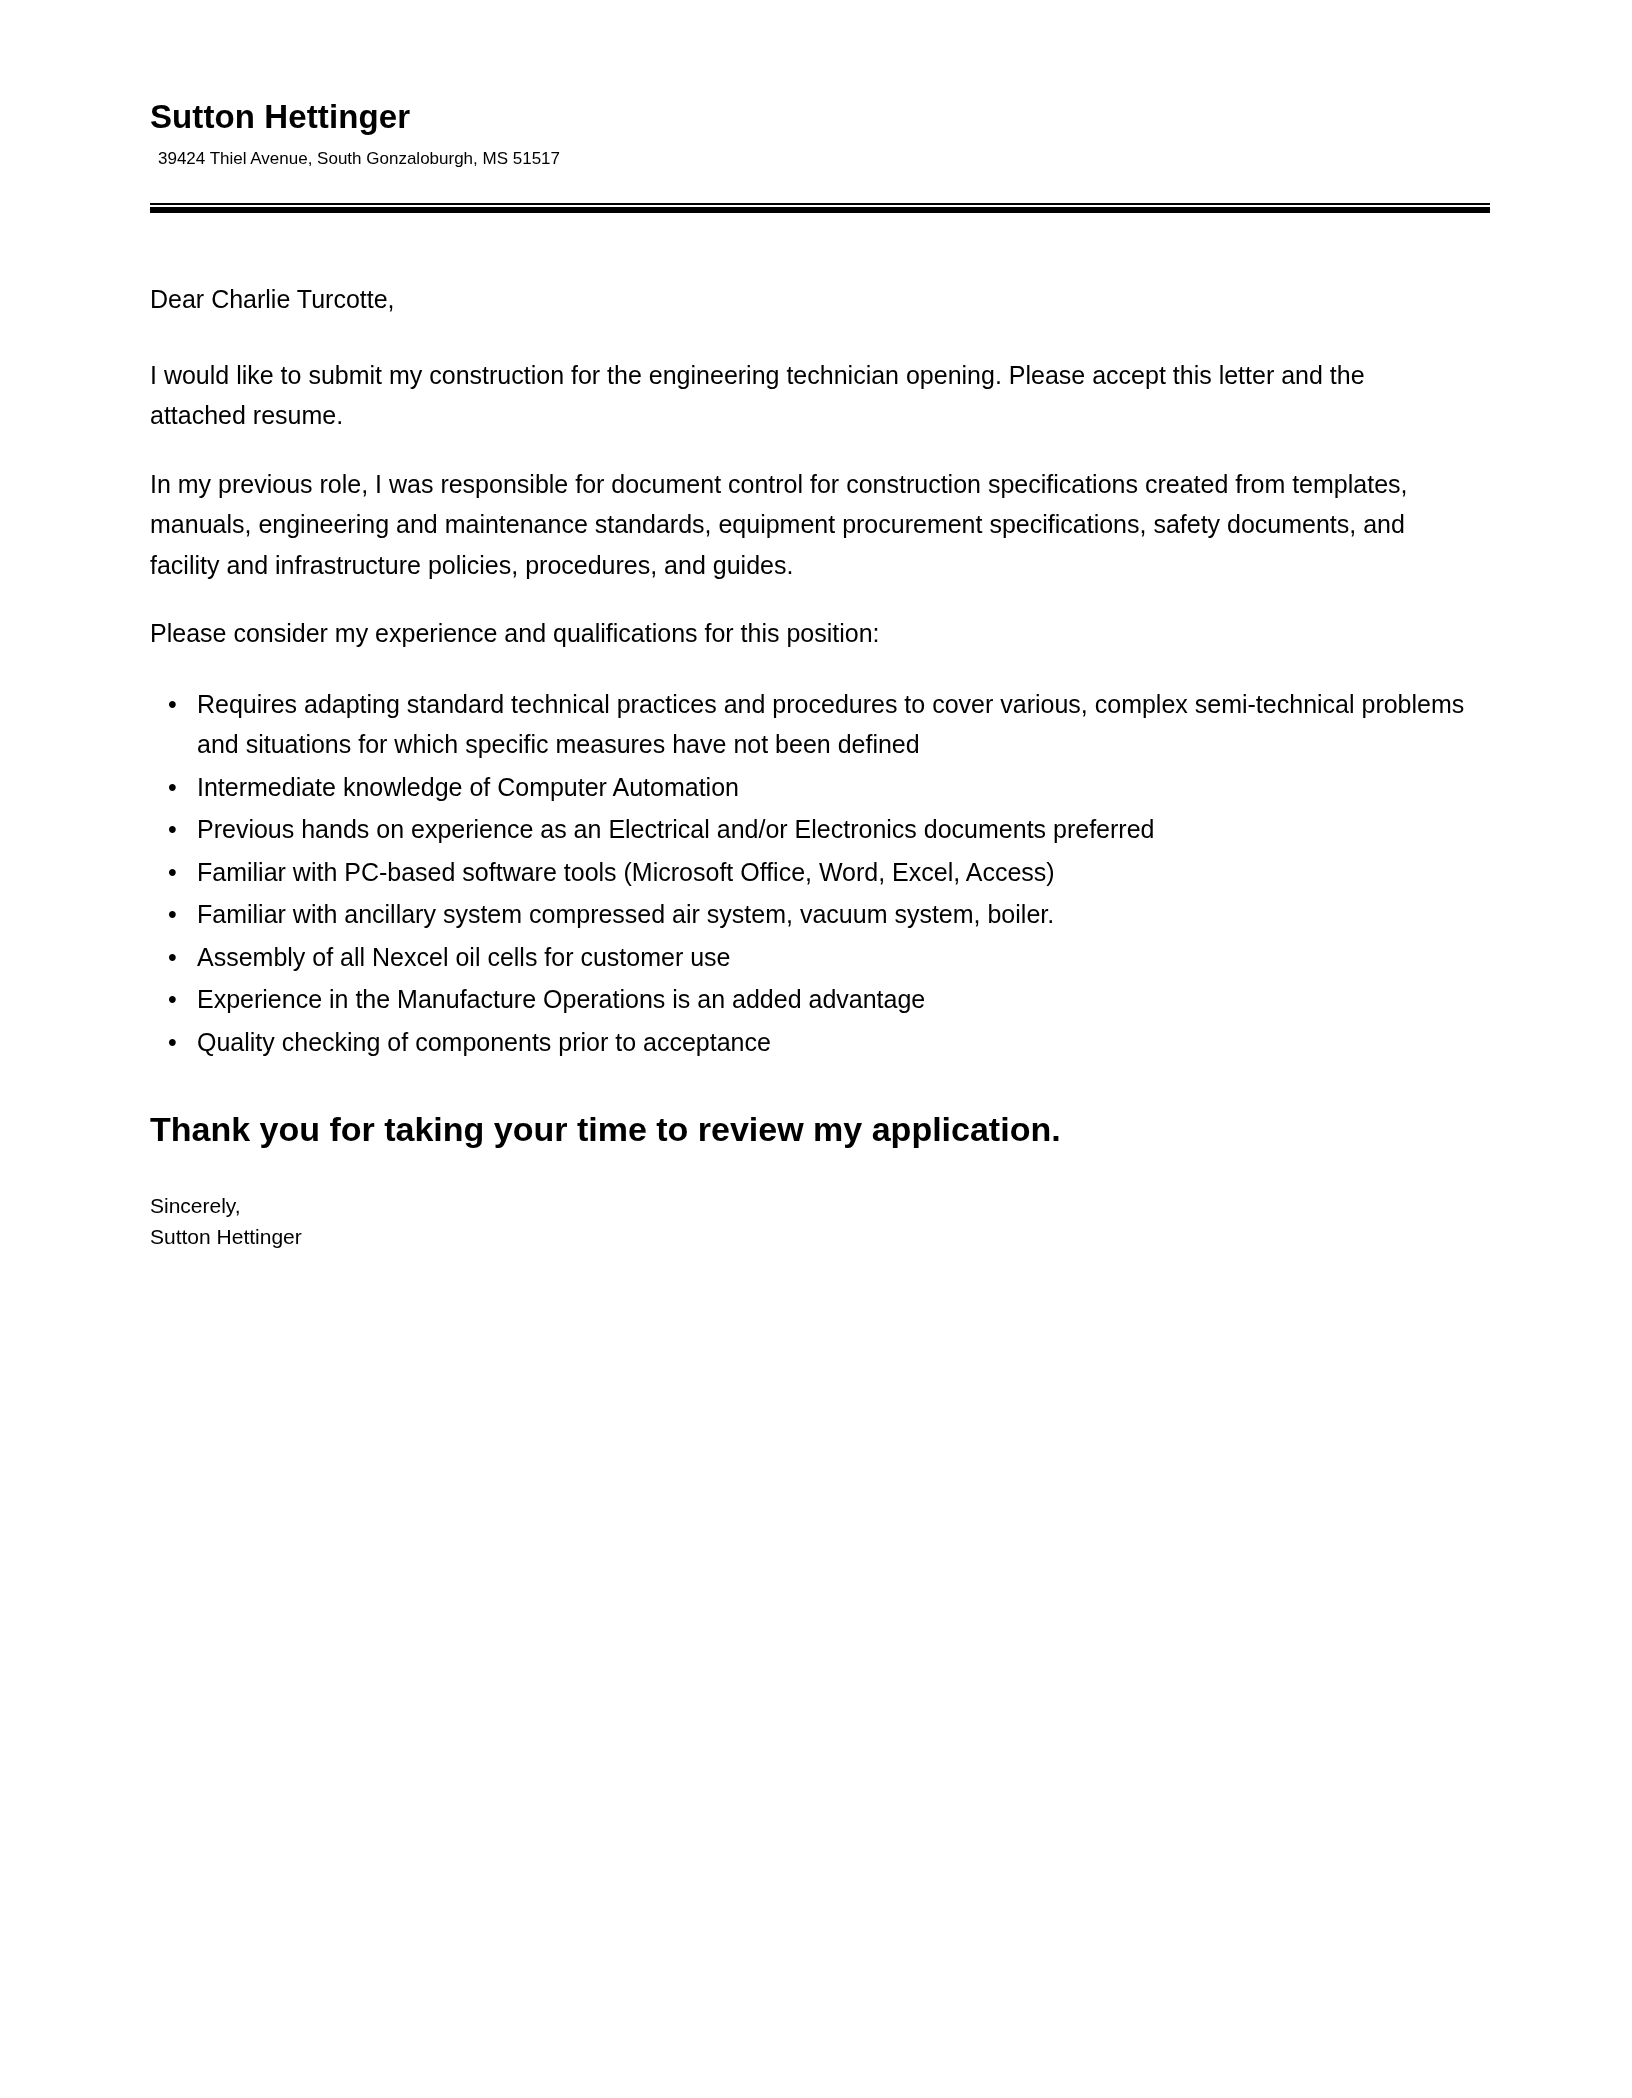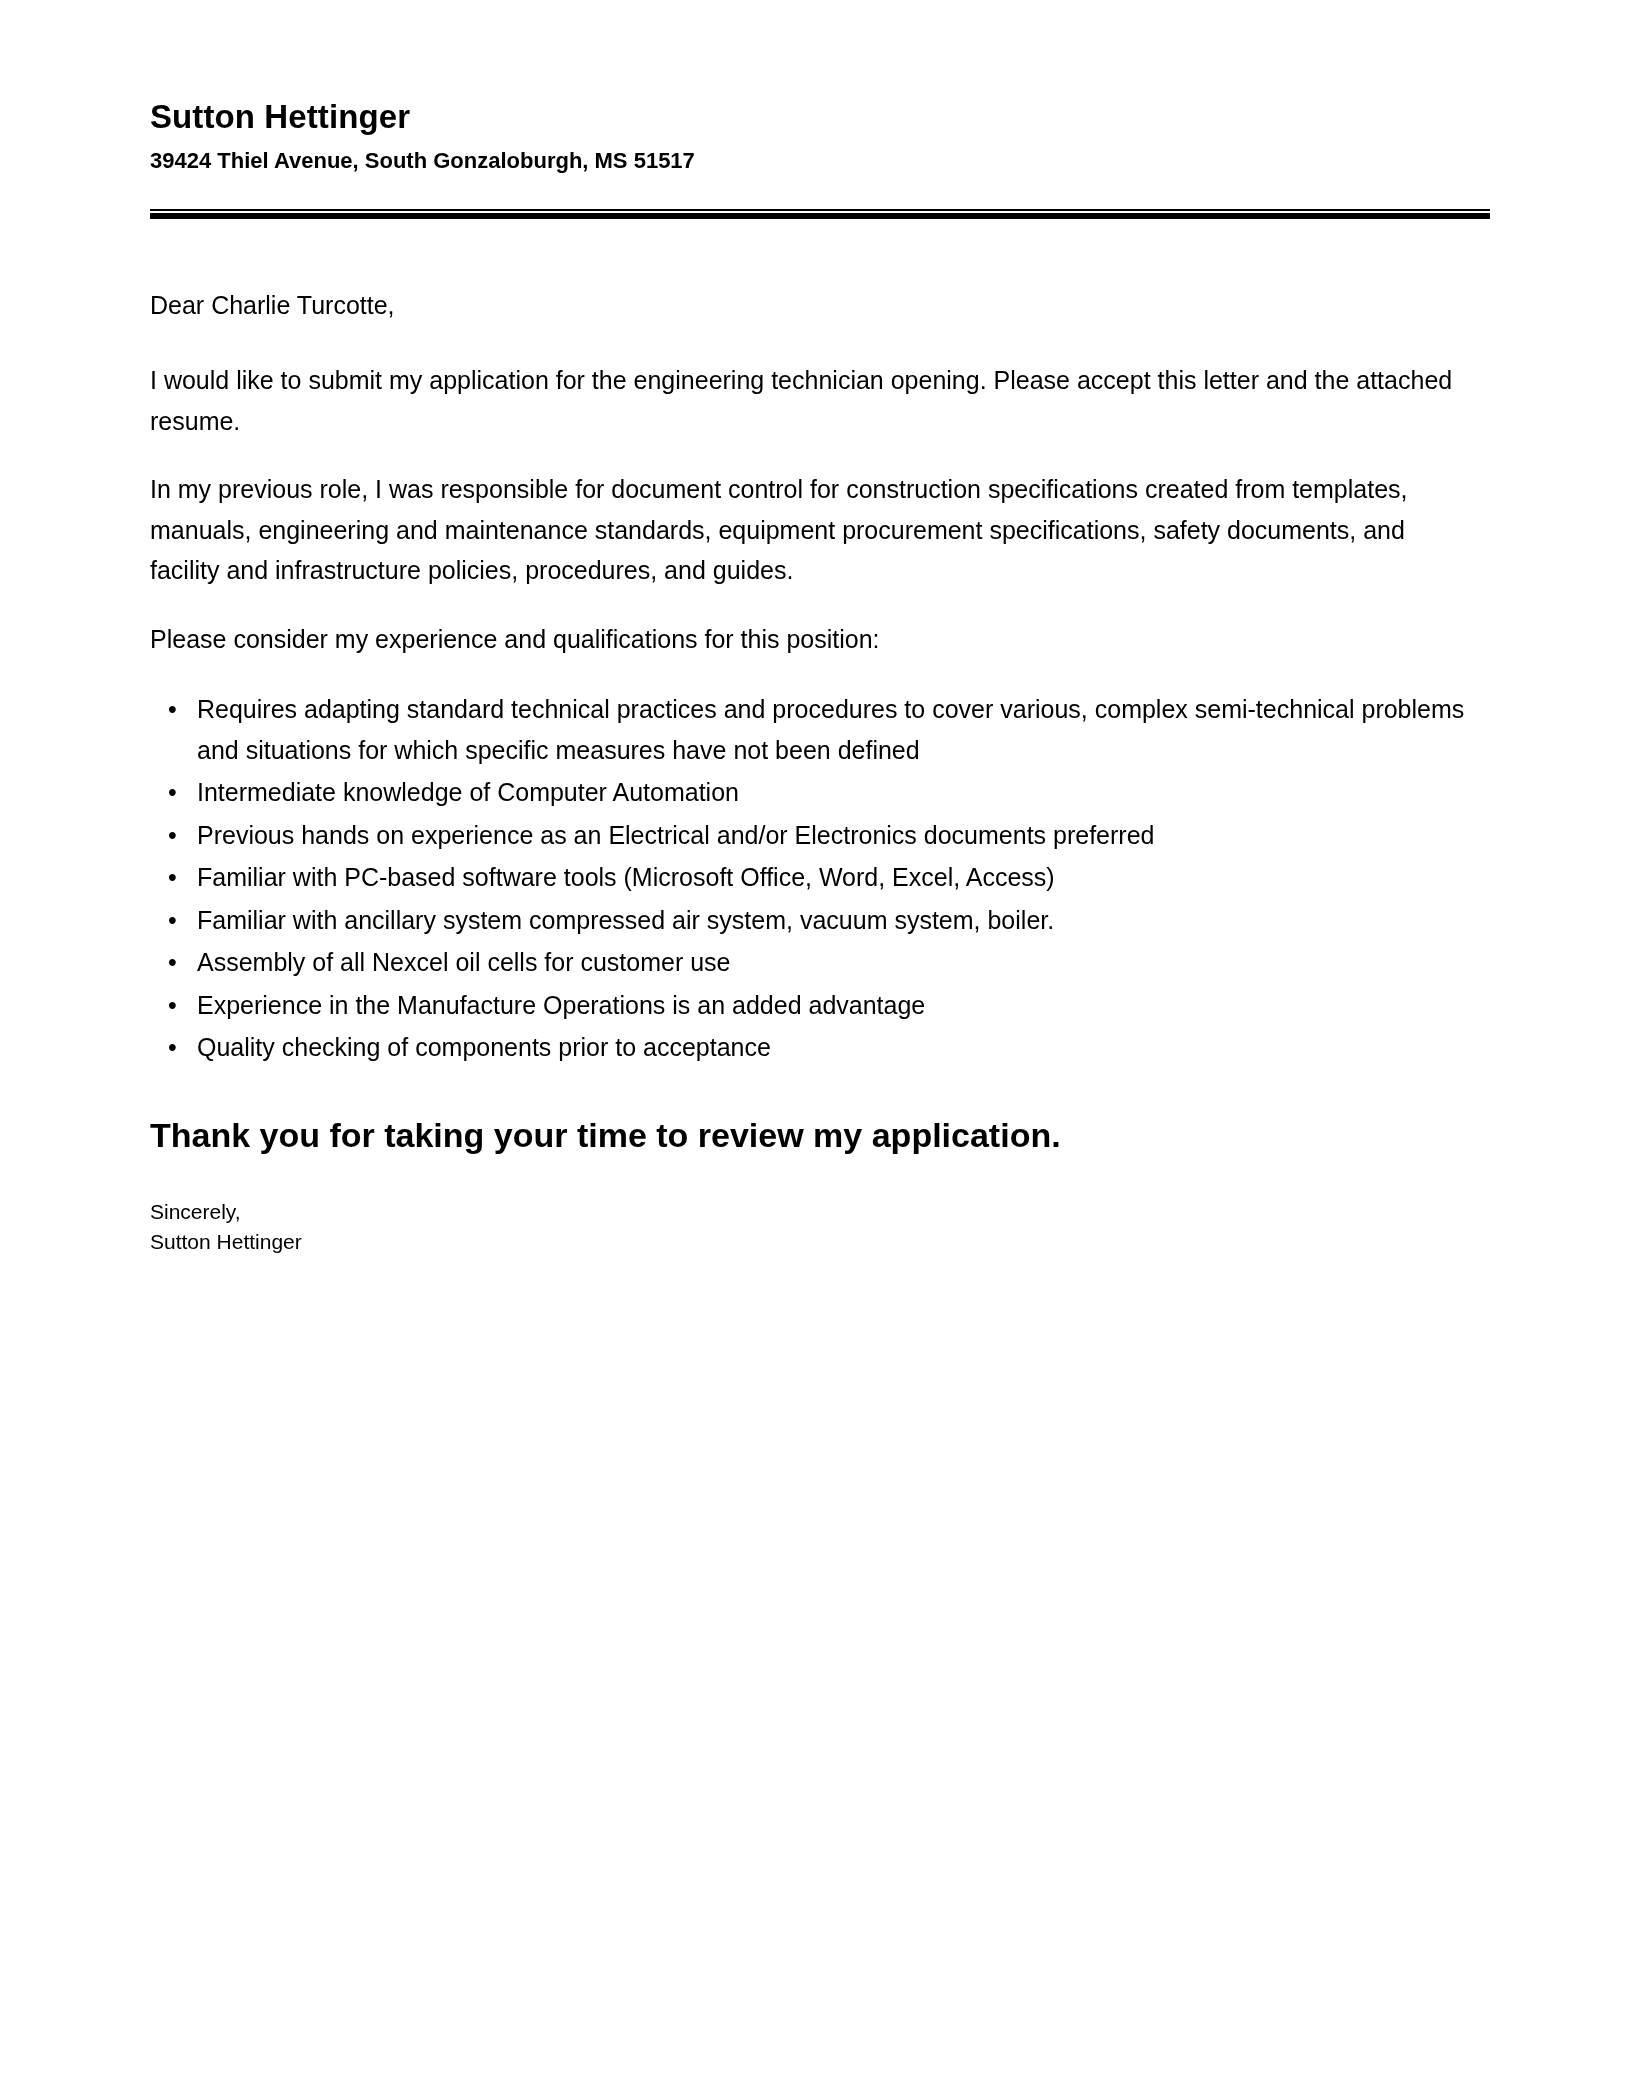--- a/index.html
+++ b/index.html
@@ -33,24 +33,24 @@
 
   .sender-name {
     font-size: 33px;
     font-weight: bold;
     line-height: 1.28;
     letter-spacing: 0.1px;
     margin: 0 0 6px 0;
   }
 
   .sender-address {
-    font-size: 22px;
-    font-weight: bold;
+    font-size: 17px;
+    font-weight: normal;
     line-height: 1.58;
-    margin: 0;
+    margin: 8px;
     max-width: 560px;
   }
 
   
   .letterhead-rule {
     margin: 30px 0 0 0;
     width: 1340px;
     height: 10px;
     border: 0;
     padding: 0;
@@ -138,21 +138,21 @@
   <header class="letterhead">
     <h1 class="sender-name">Sutton Hettinger</h1>
     <p class="sender-address">39424 Thiel Avenue, South Gonzaloburgh, MS 51517</p>
     <div class="letterhead-rule"></div>
   </header>
 
   <main class="letter-body">
 
     <p class="salutation">Dear Charlie Turcotte,</p>
 
-    <p class="para">I would like to submit my application for the engineering technician opening. Please accept this letter and the attached resume.</p>
+    <p class="para">I would like to submit my construction for the engineering technician opening. Please accept this letter and the attached resume.</p>
 
     <p class="para">In my previous role, I was responsible for document control for construction specifications created from templates, manuals, engineering and maintenance standards, equipment procurement specifications, safety documents, and facility and infrastructure policies, procedures, and guides.</p>
 
     <p class="para lead-in">Please consider my experience and qualifications for this position:</p>
 
     <ul class="qualifications">
       <li>Requires adapting standard technical practices and procedures to cover various, complex semi-technical problems and situations for which specific measures have not been defined</li>
       <li>Intermediate knowledge of Computer Automation</li>
       <li>Previous hands on experience as an Electrical and/or Electronics documents preferred</li>
       <li>Familiar with PC-based software tools (Microsoft Office, Word, Excel, Access)</li>

